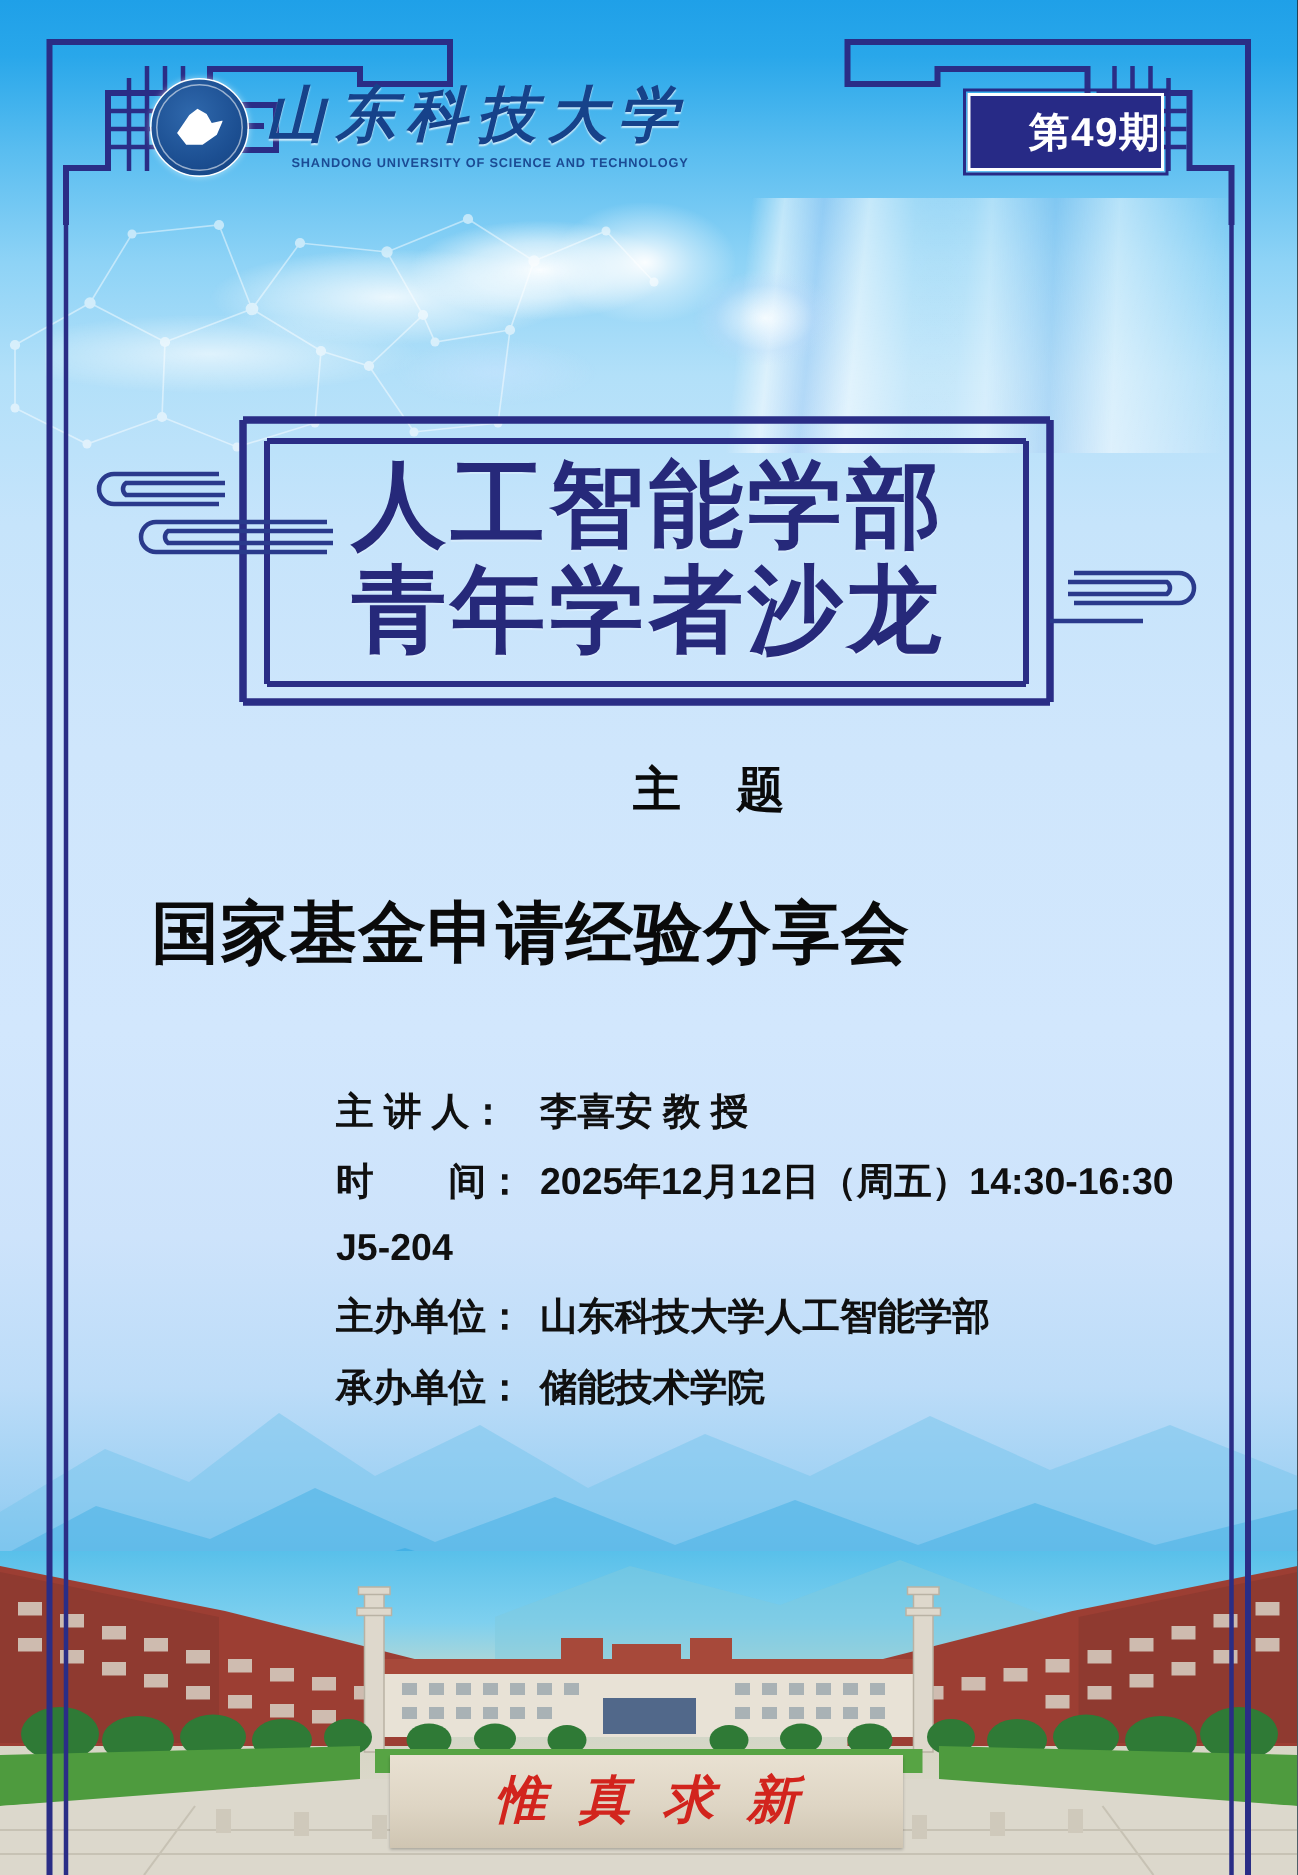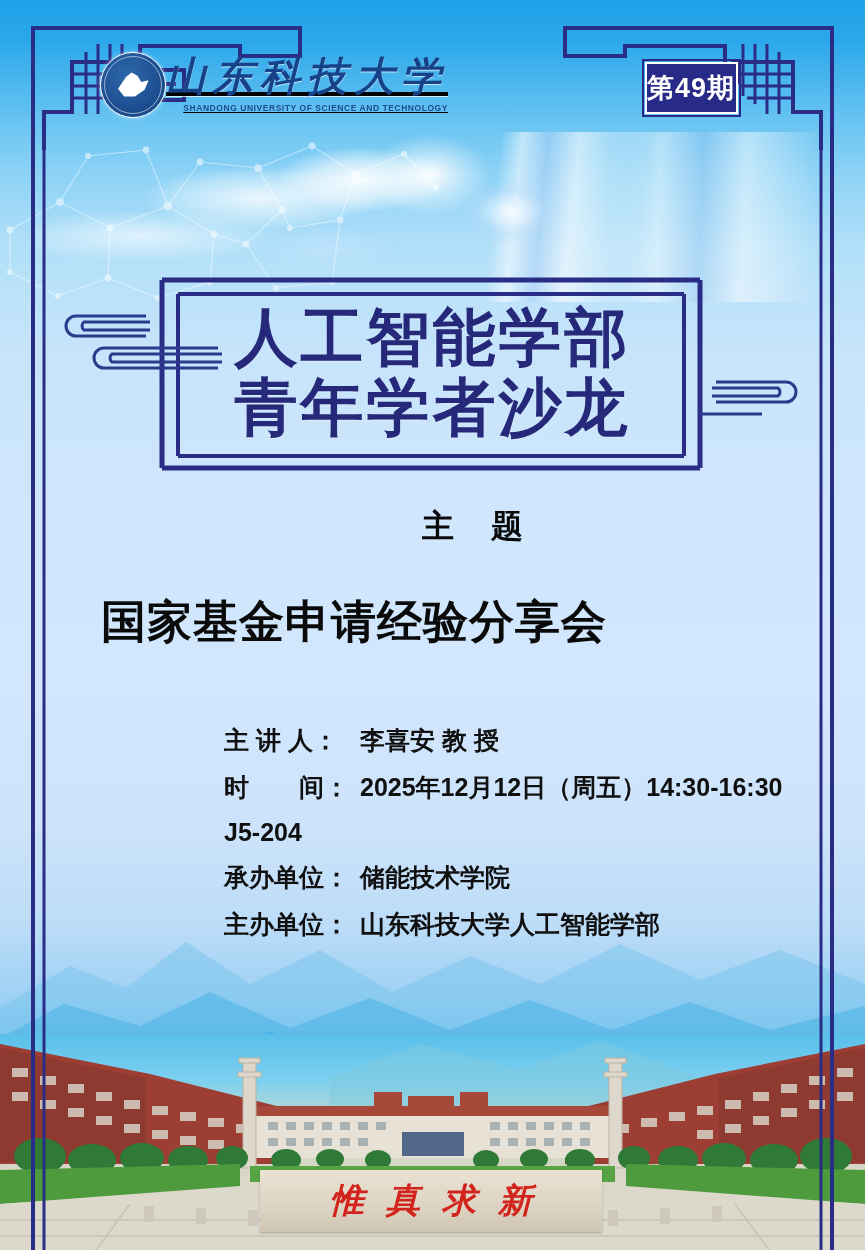--- a/index.html
+++ b/index.html
@@ -75,22 +75,21 @@
     width: 865px; height: 1250px;
     pointer-events: none;
   }
 
   
   .logo-row {
     position: absolute;
     left: 100px; top: 52px;
     display: flex;
     align-items: center;
-    gap: 0;
-    text-decoration: underline;
+    gap: 11px;
   }
   .logo-mark {
     width: 66px; height: 66px;
     border-radius: 50%;
     background: radial-gradient(circle at 42% 36%, #2f68ac 0%, #1c4f92 58%, #133f7c 100%);
     border: 1.5px solid #ffffff;
     position: relative;
     flex: none;
     box-shadow: 0 0 4px rgba(255,255,255,.5);
   }
@@ -131,28 +130,28 @@
     color: #1b4b94;
     letter-spacing: .55px;
     white-space: nowrap;
     text-align: right;
   }
 
   
   .issue-badge {
     position: absolute;
     left: 645px; top: 62px;
-    width: 93px; height: 52px;
+    width: 131px; height: 52px;
     background: #272a86;
     border: 2px solid #ffffff;
     outline: 2px solid #272a86;
     outline-offset: 1px;
     display: flex;
     align-items: center;
-    justify-content: flex-start;
+    justify-content: flex-end;
   }
   .issue-badge span {
     color: #fff;
     font-size: 27px;
     font-weight: 700;
     letter-spacing: 1px;
     font-family: "Liberation Sans", "DejaVu Sans", sans-serif;
   }
 
   
@@ -556,22 +555,22 @@
       <span class="detail-val">李喜安 教 授</span>
     </div>
     <div class="detail-row">
       <span class="detail-key">时　　间：</span>
       <span class="detail-val">2025年12月12日（周五）14:30-16:30</span>
     </div>
     <div class="detail-row">
       <span class="detail-val">J5-204</span>
     </div>
     <div class="detail-row">
+      <span class="detail-key">主办单位：</span>
+      <span class="detail-val">山东科技大学人工智能学部</span>
+    </div>
+    <div class="detail-row">
       <span class="detail-key">承办单位：</span>
       <span class="detail-val">储能技术学院</span>
     </div>
-    <div class="detail-row">
-      <span class="detail-key">主办单位：</span>
-      <span class="detail-val">山东科技大学人工智能学部</span>
-    </div>
   </div>
 
 </div>
 
 </body></html>

